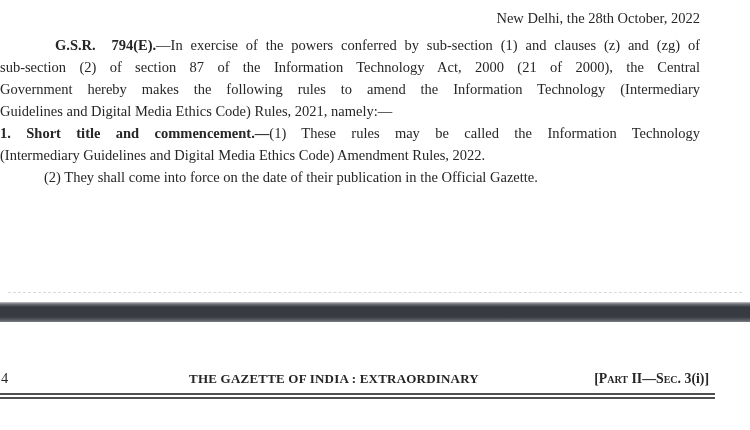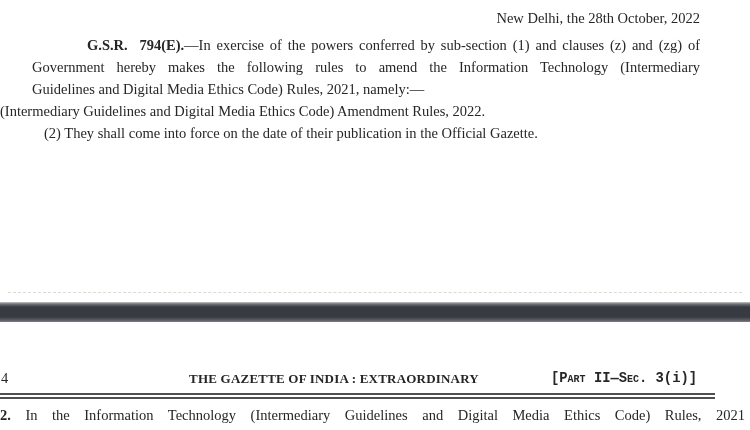--- a/index.html
+++ b/index.html
@@ -19,21 +19,21 @@
     position: absolute;
     left: 0; top: 0;
     width: 700px;
   }
   .dateline {
     margin-top: 7px;
     padding-left: 14px;
     text-align: right;
     white-space: nowrap;
   }
-  .para-gsr { margin-top: 5px; padding-left: 32px; }
+  .para-gsr { margin-top: 5px; }
   .para-gsr .jline:first-child { text-indent: 55px; }
   .para-commencement { padding-left: 44px; }
   
   .jline {
     height: 22px;
     line-height: 22px;
     overflow: hidden;
     text-align: justify;
     text-align-last: justify;
   }
@@ -74,25 +74,24 @@
     position: absolute;
     left: 334px; top: 1px;
     transform: translateX(-50%);
     white-space: nowrap;
     font-weight: bold;
     font-size: 13px;
     letter-spacing: 0.2px;
   }
   .gazette-header-section-label {
     position: absolute;
-    right: 18px; top: 1px;
+    right: 6px; top: 1px;
     white-space: nowrap;
     font-weight: bold;
     font-size: 13.8px;
-    font-family: Liberation Mono, monospace;
   }
   .sc { font-variant: small-caps; }
   .header-double-rule {
     position: absolute;
     left: 0; top: 393px;
     width: 715px; height: 6px;
     border-top: 2px solid #4f4f4f;
     border-bottom: 2px solid #5c5c5c;
   }
   .para-amendment {
@@ -104,25 +103,27 @@
 </head>
 <body>
 
 <div class="stage" style="color: rgb(38, 38, 38); background-color: rgb(255, 255, 255);">
 
   <div class="page-top-content">
     <div class="dateline">New Delhi, the 28th October, 2022</div>
 
     <div class="para-gsr">
         <div class="jline"><span class="seg bold">G.S.R.&nbsp; 794(E).</span><span class="seg">—In exercise of the powers conferred by sub-section (1) and clauses (z) and (zg) of</span></div>
+        <div class="jline"><span class="seg">sub-section (2) of section 87 of the Information Technology Act, 2000 (21 of 2000), the Central</span></div>
         <div class="jline"><span class="seg">Government hereby makes the following rules to amend the Information Technology (Intermediary</span></div>
         <div class="jline jl-last"><span class="seg">Guidelines and Digital Media Ethics Code) Rules, 2021, namely:—</span></div>
       </div>
 
     <div class="para-short-title">
+        <div class="jline"><span class="seg bold">1. Short title and commencement.—</span><span class="seg">(1) These rules may be called the Information Technology</span></div>
         <div class="jline jl-last"><span class="seg">(Intermediary Guidelines and Digital Media Ethics Code) Amendment Rules, 2022.</span></div>
       </div>
 
     <div class="para-commencement">
         <div class="jline jl-last"><span class="seg">(2) They shall come into force on the date of their publication in the Official Gazette.</span></div>
       </div>
   </div>
 
   <div class="scan-artifact-line"></div>
   <div class="page-separator-bar" style="background-color: rgb(63, 67, 74);"></div>
@@ -130,17 +131,14 @@
   <div class="gazette-running-header">
     <span class="page-number">4</span>
     <span class="gazette-header-title">THE GAZETTE OF INDIA : EXTRAORDINARY</span>
     <span class="gazette-header-section-label">
       <span class="sc">[Part II—Sec. </span><span>3(i)]</span>
     </span>
   </div>
 
   <div class="header-double-rule" style="border-color: rgb(79, 79, 79);"></div>
 
-  <div class="para-amendment">
-      <div class="jline"><span class="seg bold">2.</span><span class="seg"> In the Information Technology (Intermediary Guidelines and Digital Media Ethics Code) Rules, 2021</span></div>
-    </div>
 
 </div>
 
 </body></html>

